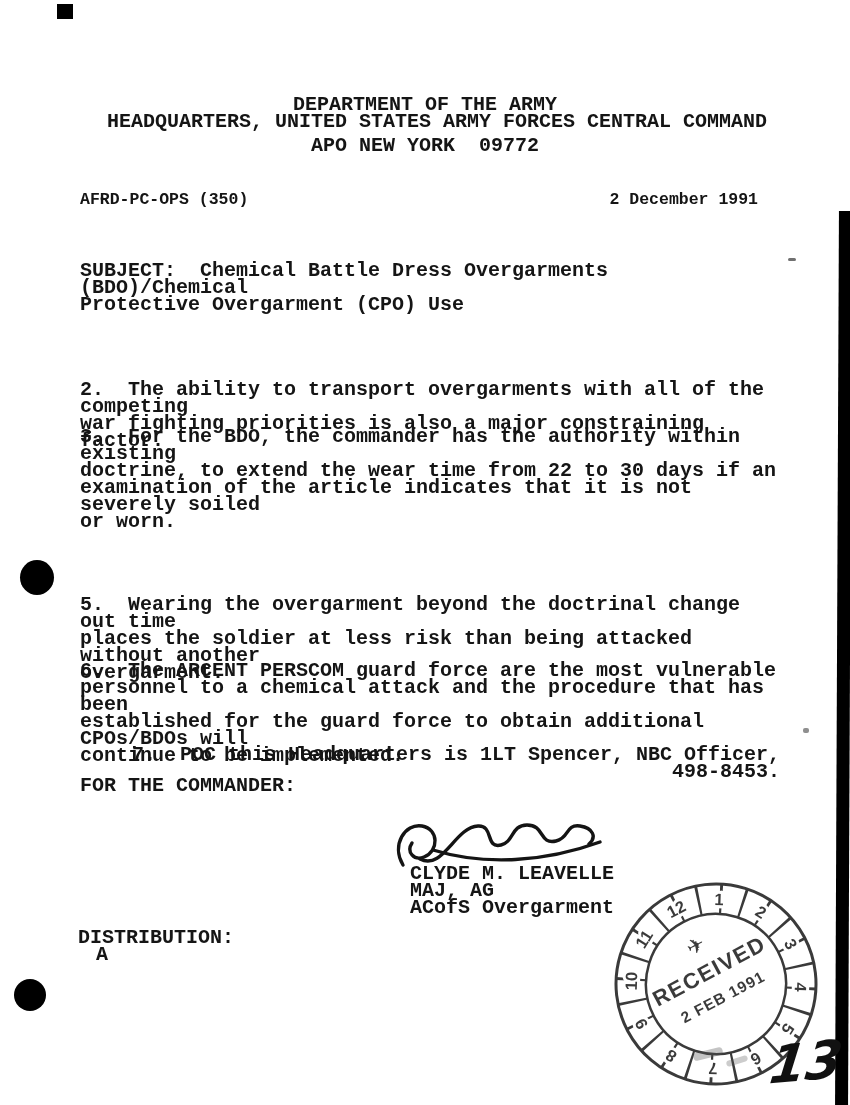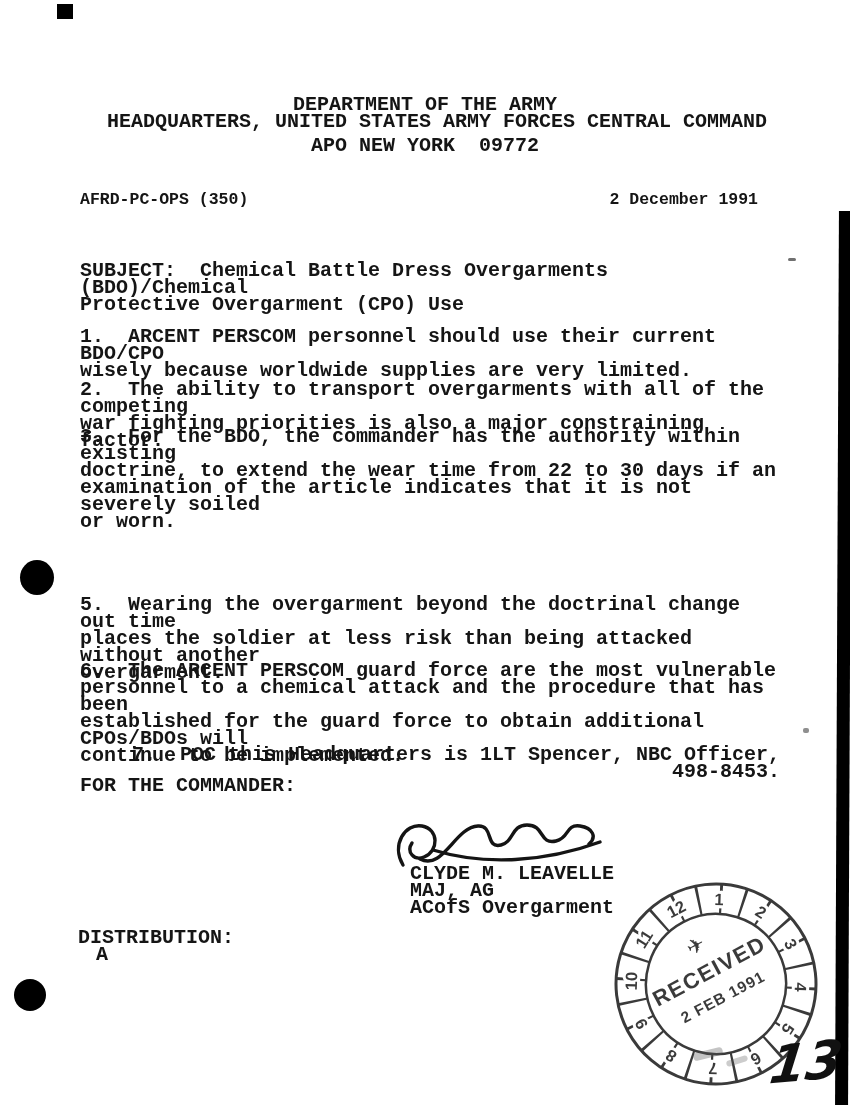--- a/index.html
+++ b/index.html
@@ -59,22 +59,20 @@
   <div class="line letterhead" style="top:137px;">APO NEW YORK  09772</div>
 
   <div class="ref-row">
     <span>AFRD-PC-OPS (350)</span>
     <span>2 December 1991</span>
   </div>
 
   <div class="line body-block" style="top:262px;">SUBJECT:  Chemical Battle Dress Overgarments (BDO)/Chemical
 Protective Overgarment (CPO) Use</div>
 
-  <div class="line body-block" style="top:328px;">1.  ARCENT PERSCOM personnel should use their current BDO/CPO
-wisely because worldwide supplies are very limited.</div>
   <div class="line body-block" style="top:381px;">2.  The ability to transport overgarments with all of the competing
 war fighting priorities is also a major constraining factor.</div>
   <div class="line body-block" style="top:428px;">3.  For the BDO, the commander has the authority within existing
 doctrine, to extend the wear time from 22 to 30 days if an
 examination of the article indicates that it is not severely soiled
 or worn.</div>
   <div class="line body-block" style="top:596px;">5.  Wearing the overgarment beyond the doctrinal change out time
 places the soldier at less risk than being attacked without another
 overgarment.</div>
   <div class="line body-block" style="top:662px;">6.  The ARCENT PERSCOM guard force are the most vulnerable

